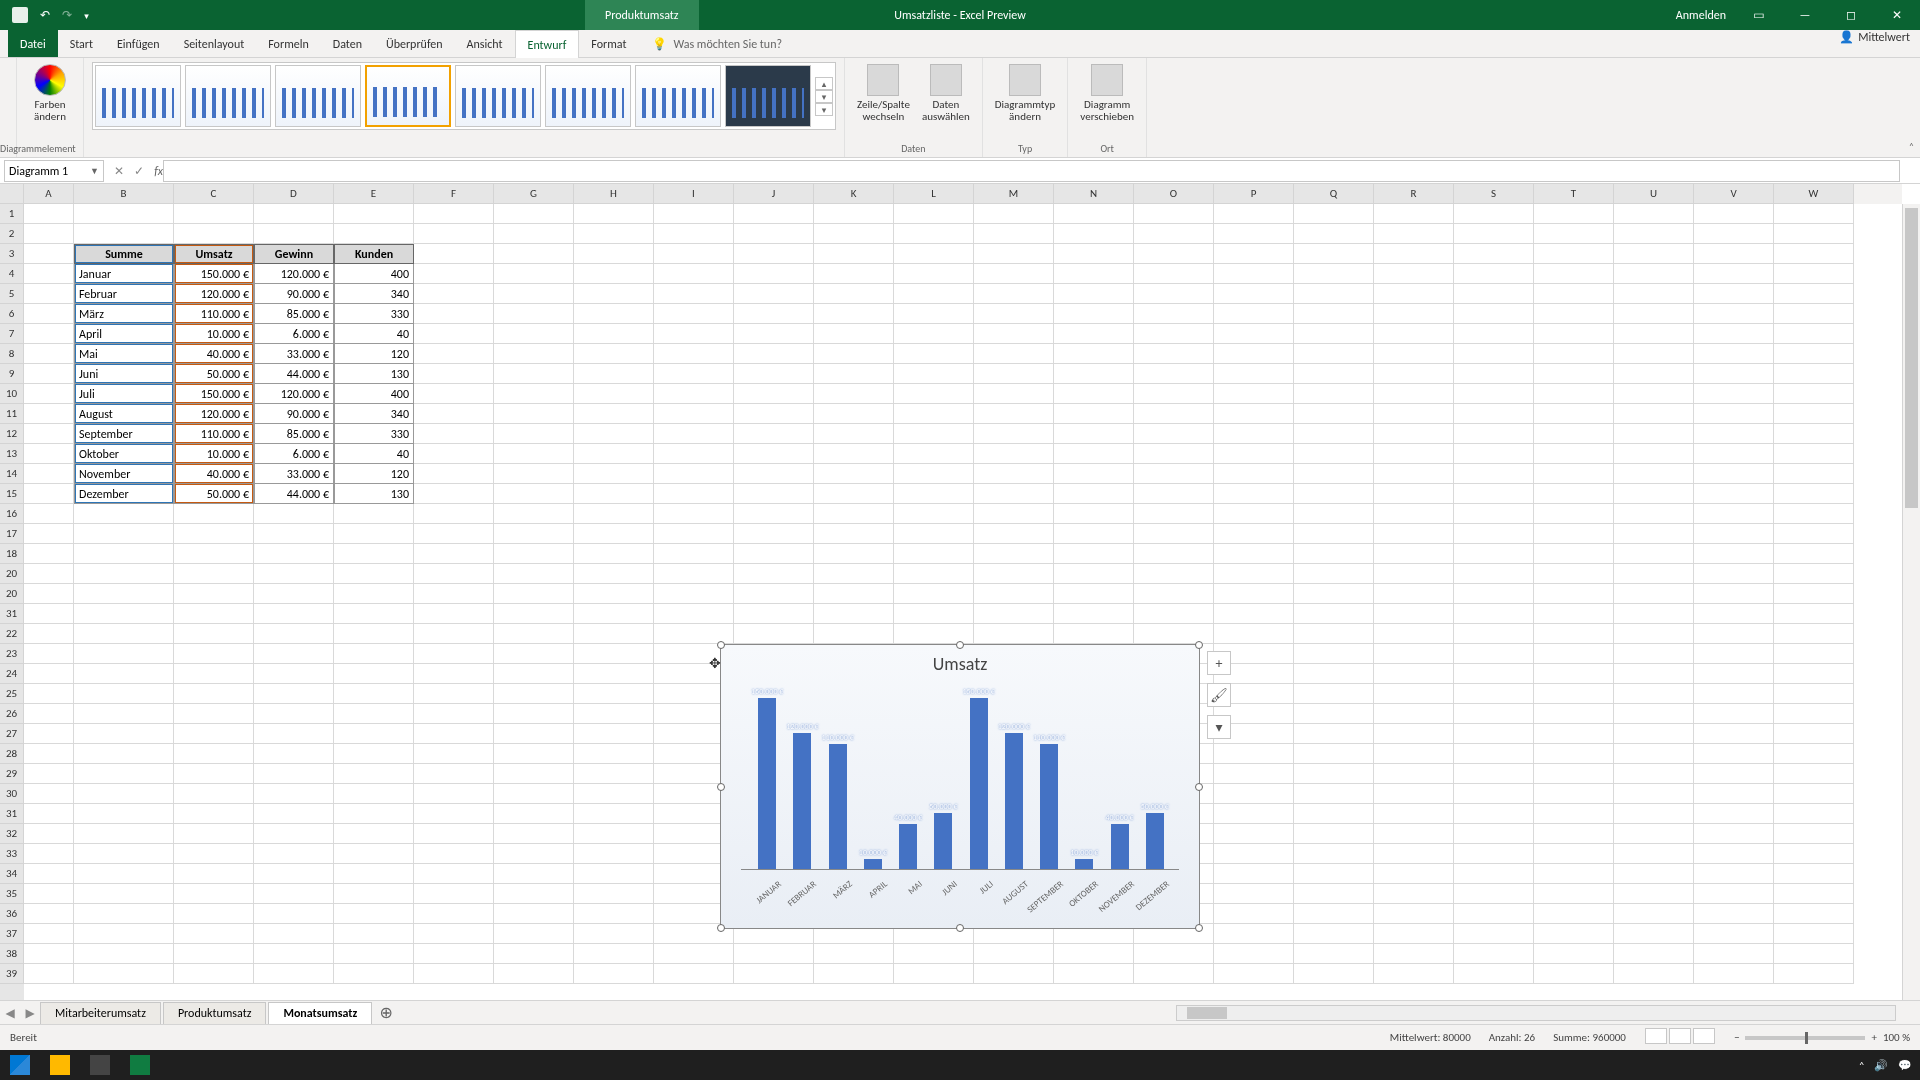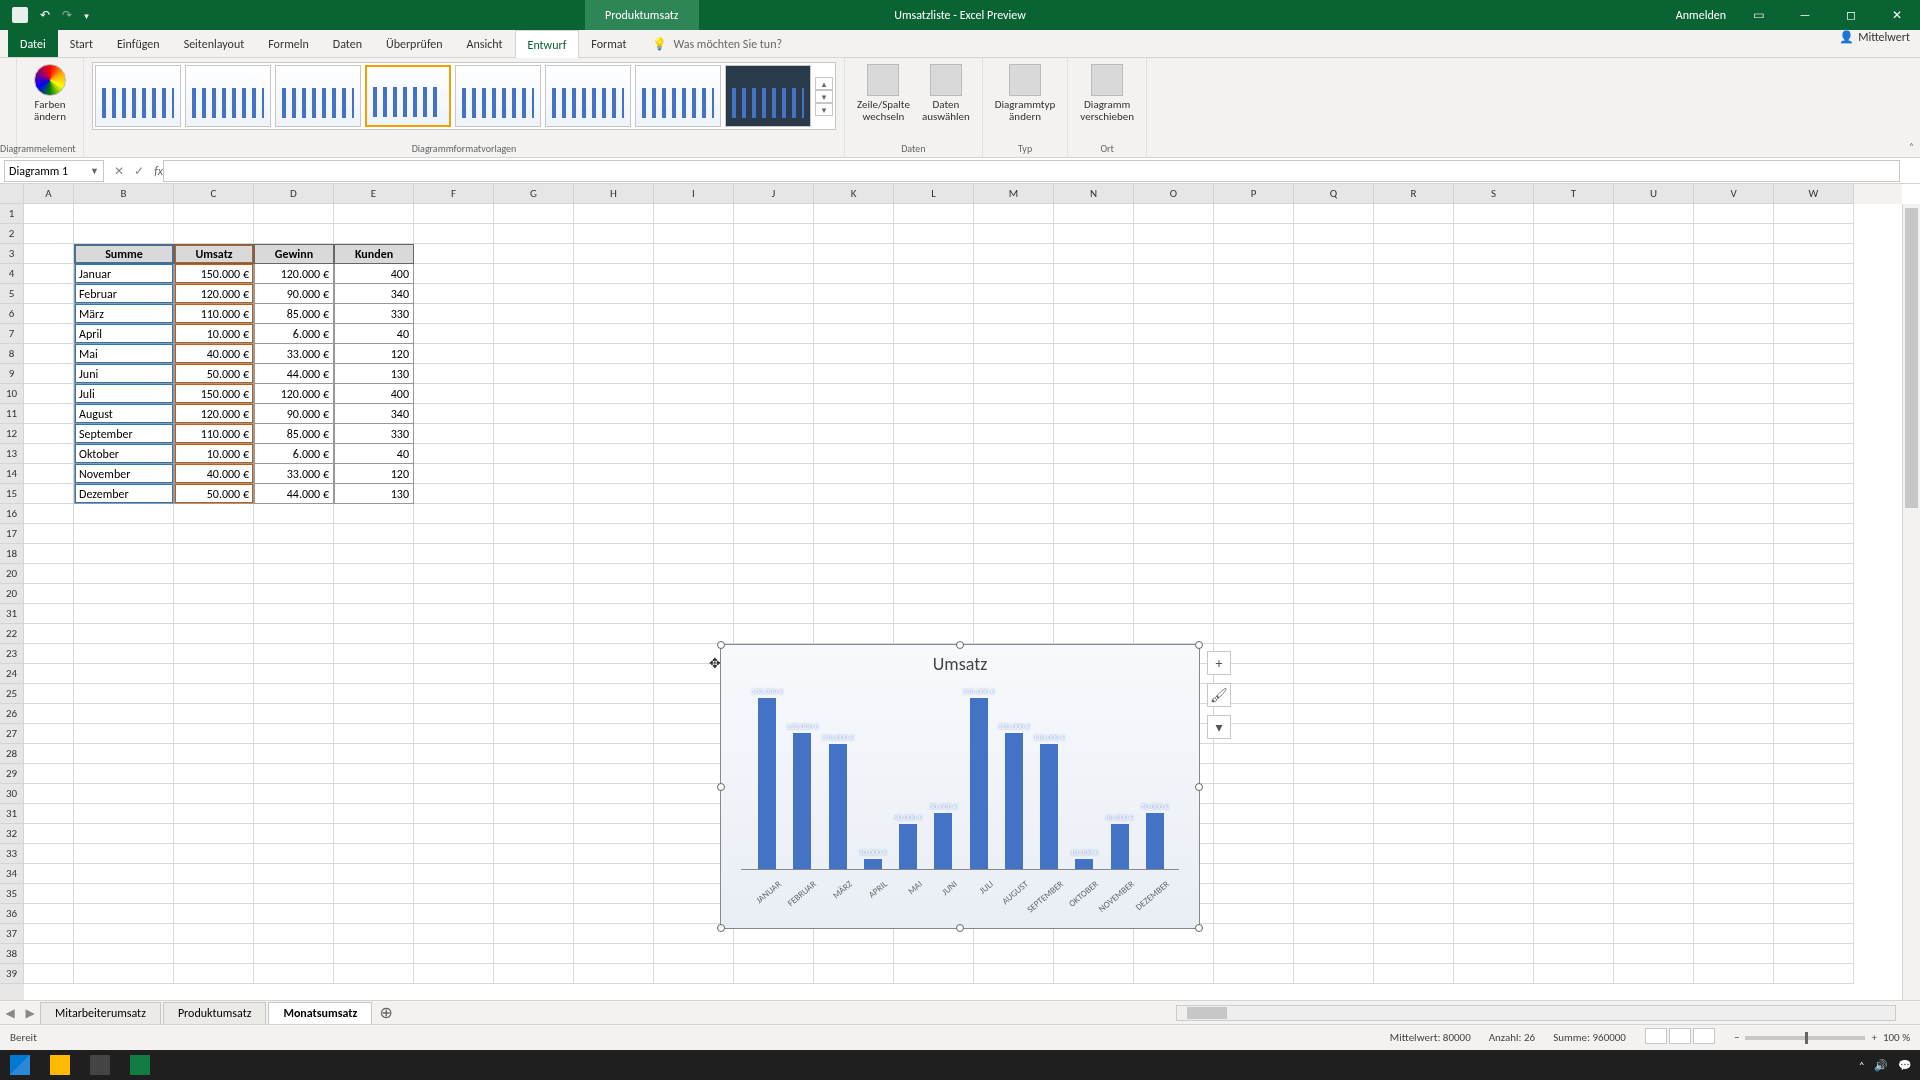--- a/index.html
+++ b/index.html
@@ -141,21 +141,20 @@
       <div class="style-thumb"></div>
       <div class="style-thumb"></div>
       <div class="style-thumb"></div>
       <div class="style-thumb dark"></div>
       <div class="gal-drop">
           <div>▴</div>
           <div>▾</div>
           <div>▾</div>
         </div>
     </div>
-    <div class="label">Diagrammformatvorlagen</div>
   </div>
   <div class="rgroup">
     <div class="hstack">
       <div class="rbtn">
           <div class="ico"></div>
           <div class="txt" style="white-space:pre-line;">Zeile/Spalte
 wechseln</div>
         </div>
       <div class="rbtn">
           <div class="ico"></div>

